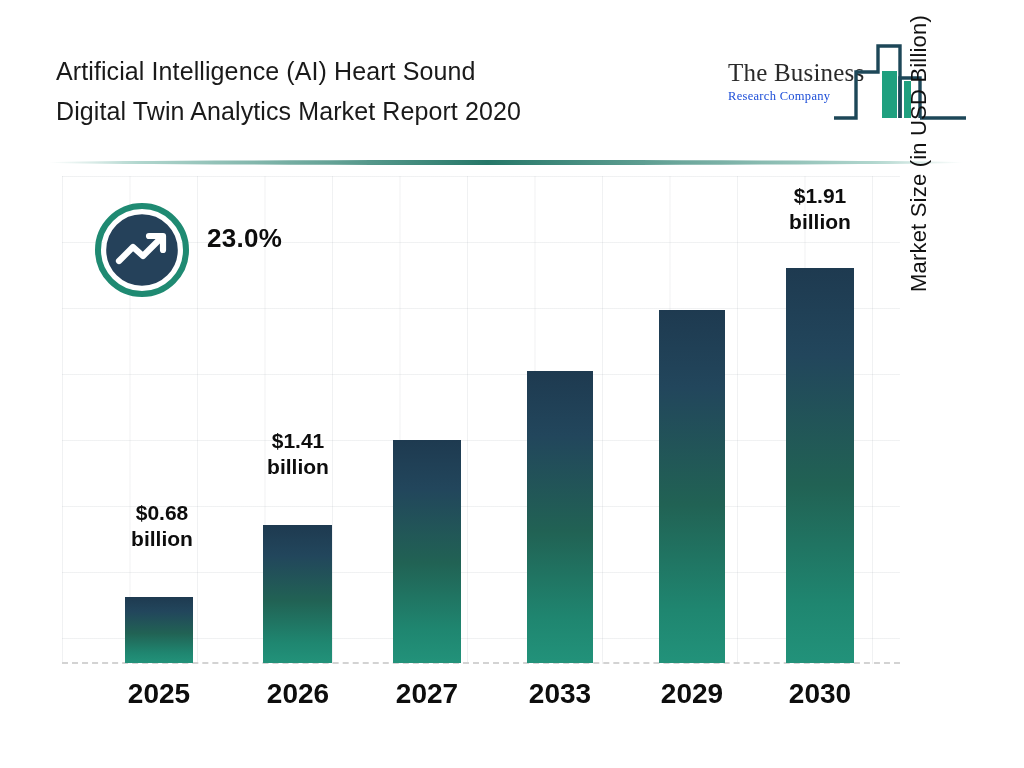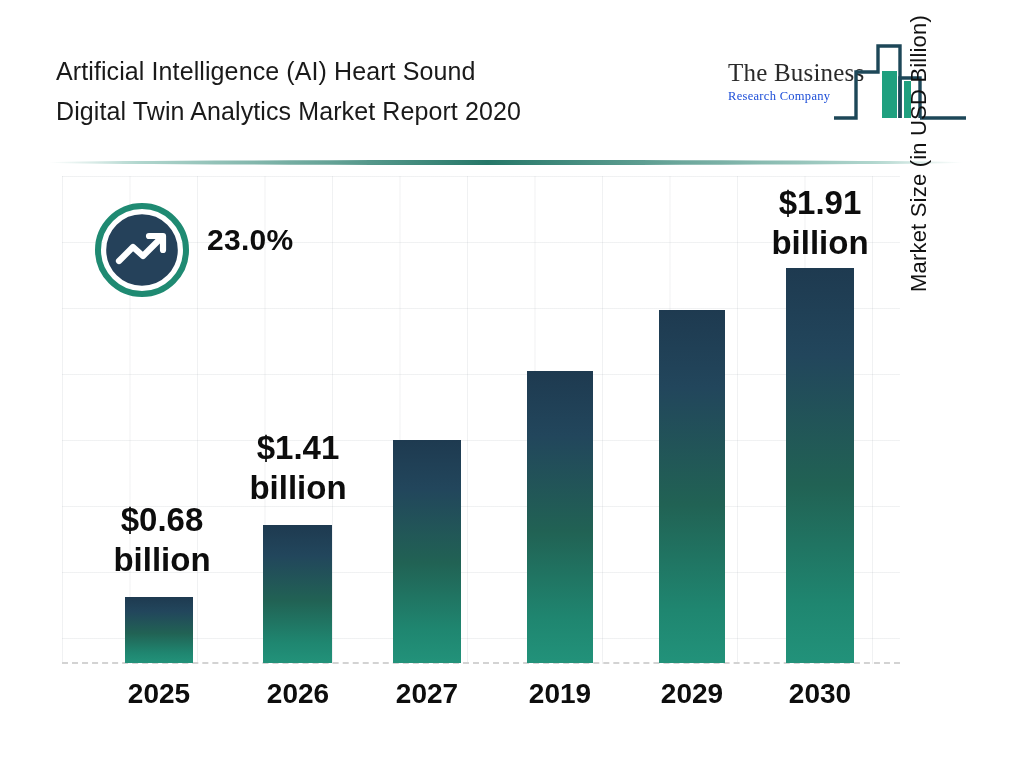--- a/index.html
+++ b/index.html
@@ -66,21 +66,21 @@
   }
 
   
   .bars{position:absolute;left:62px;top:176px;width:838px;height:487px;}
   .bar{
     position:absolute;bottom:0;
     background:linear-gradient(to bottom,#1e3a50 0%,#22465c 22%,#216254 55%,#1f8670 85%,#22927a 100%);
   }
   .bar-label{
     position:absolute;
-    font-size:33px;font-weight:bold;color:#0d0d0d;
+    font-size:21px;font-weight:bold;color:#0d0d0d;
     text-align:center;line-height:1.22;
     white-space:nowrap;
   }
 
   
   .xlabels{position:absolute;left:62px;top:678px;width:838px;height:40px;}
   .xlab{
     position:absolute;top:0;
     font-size:28px;font-weight:bold;color:#0d0d0d;
     text-align:center;
@@ -99,21 +99,21 @@
 
   
   .cagr{position:absolute;left:95px;top:203px;width:400px;height:112px;}
   .cagr-circle{position:absolute;left:0;top:0;width:94px;height:94px;}
   .cagr-text{position:absolute;left:112px;top:10px;}
   .cagr-period{
     font-size:25px;color:#1a1a1a;font-weight:400;
     white-space:nowrap;letter-spacing:.1px;
   }
   .cagr-value{
-    font-size:30px;color:#0d0d0d;font-weight:bold;
+    font-size:26px;color:#0d0d0d;font-weight:bold;
     margin-top:10px;letter-spacing:.3px;
   }
 </style>
 </head>
 <body>
 
 <div class="page">
 
   <div class="header">
     <div class="title">
@@ -167,21 +167,21 @@
 
   <div class="bar-label" style="left:756px;top:183px;width:128px;">
     <span>$1.91</span><br>
     <span>billion</span>
   </div>
 
   <div class="xlabels">
     <div class="xlab" style="left:47px;width:100px;">2025</div>
     <div class="xlab" style="left:186px;width:100px;">2026</div>
     <div class="xlab" style="left:315px;width:100px;">2027</div>
-    <div class="xlab" style="left:448px;width:100px;">2019</div>
+    <div class="xlab" style="left:448px;width:100px;">2033</div>
     <div class="xlab" style="left:580px;width:100px;">2029</div>
     <div class="xlab" style="left:708px;width:100px;">2030</div>
   </div>
 
   <div class="ytitle">Market Size (in USD Billion)</div>
 
   <div class="cagr">
     <div class="cagr-circle">
       <svg width="94" height="94" viewBox="0 0 94 94" xmlns="http://www.w3.org/2000/svg">
         <circle cx="47" cy="47" r="44" fill="none" stroke="#1f8a72" stroke-width="6"></circle>

